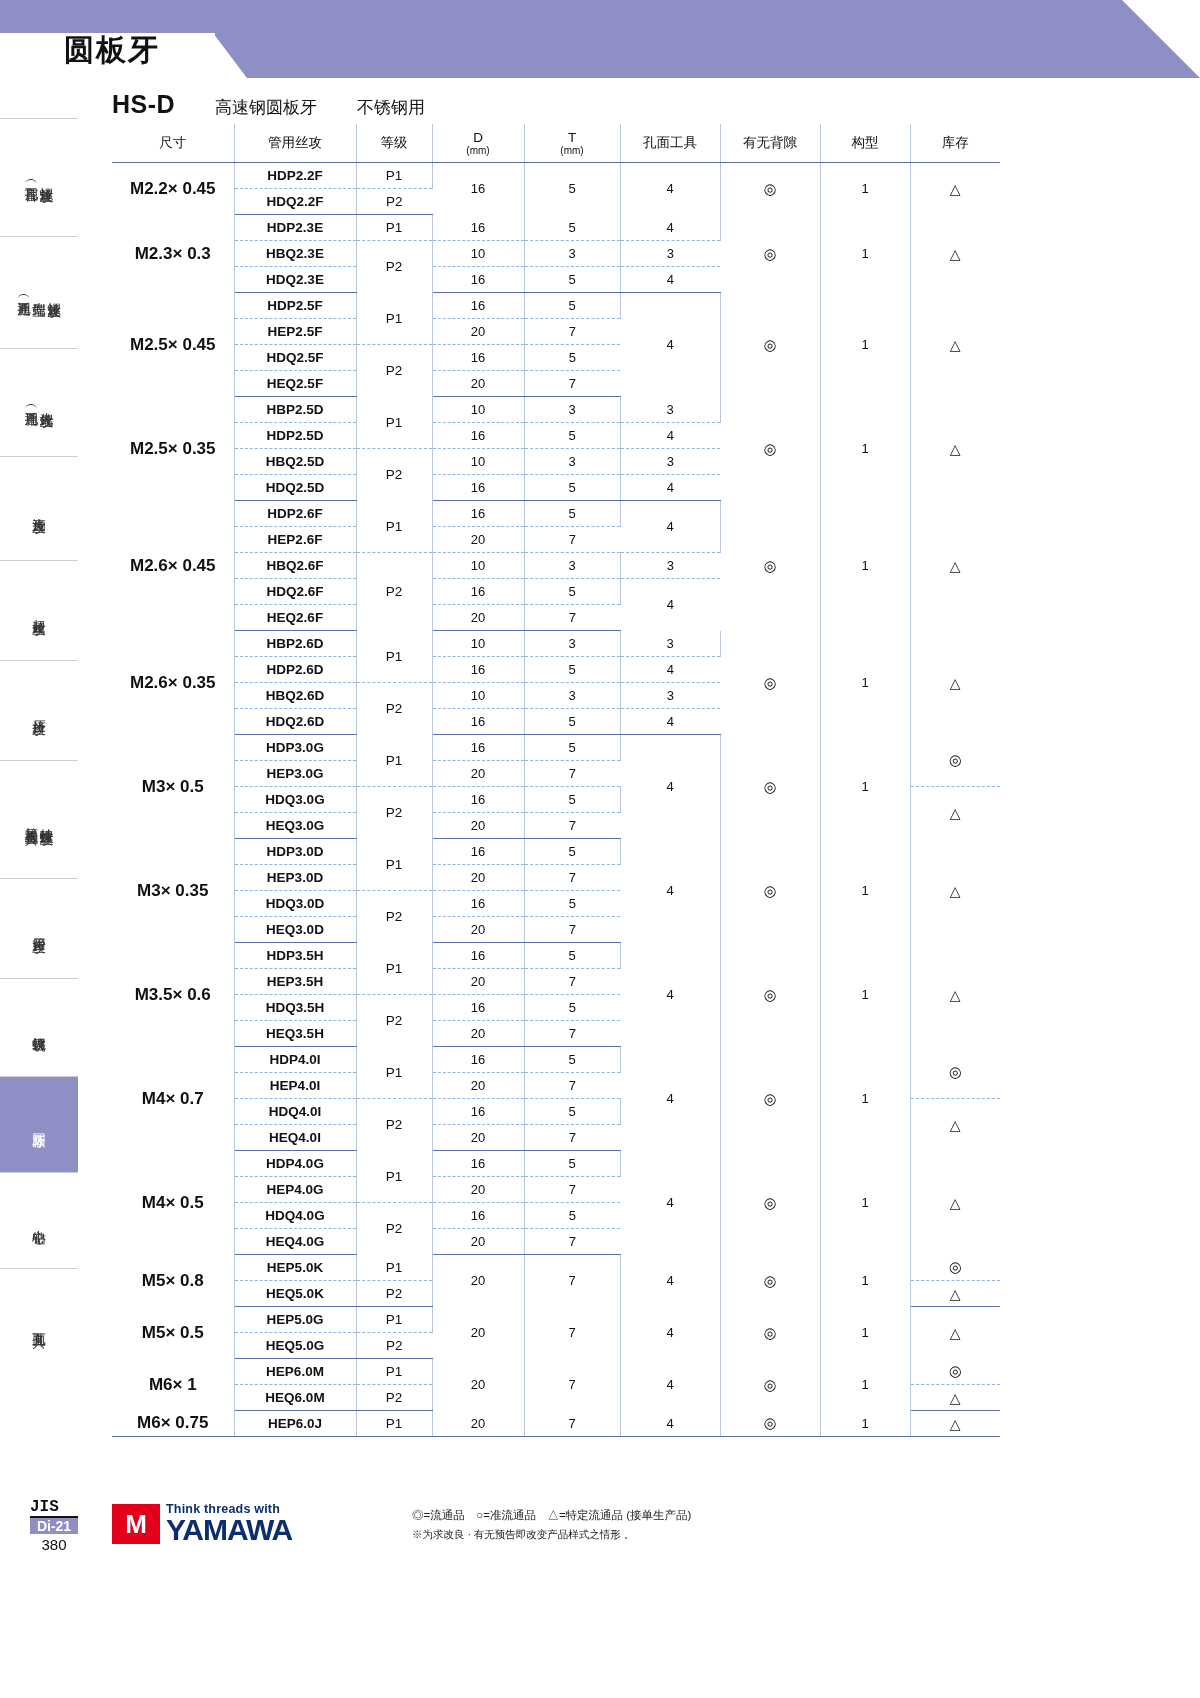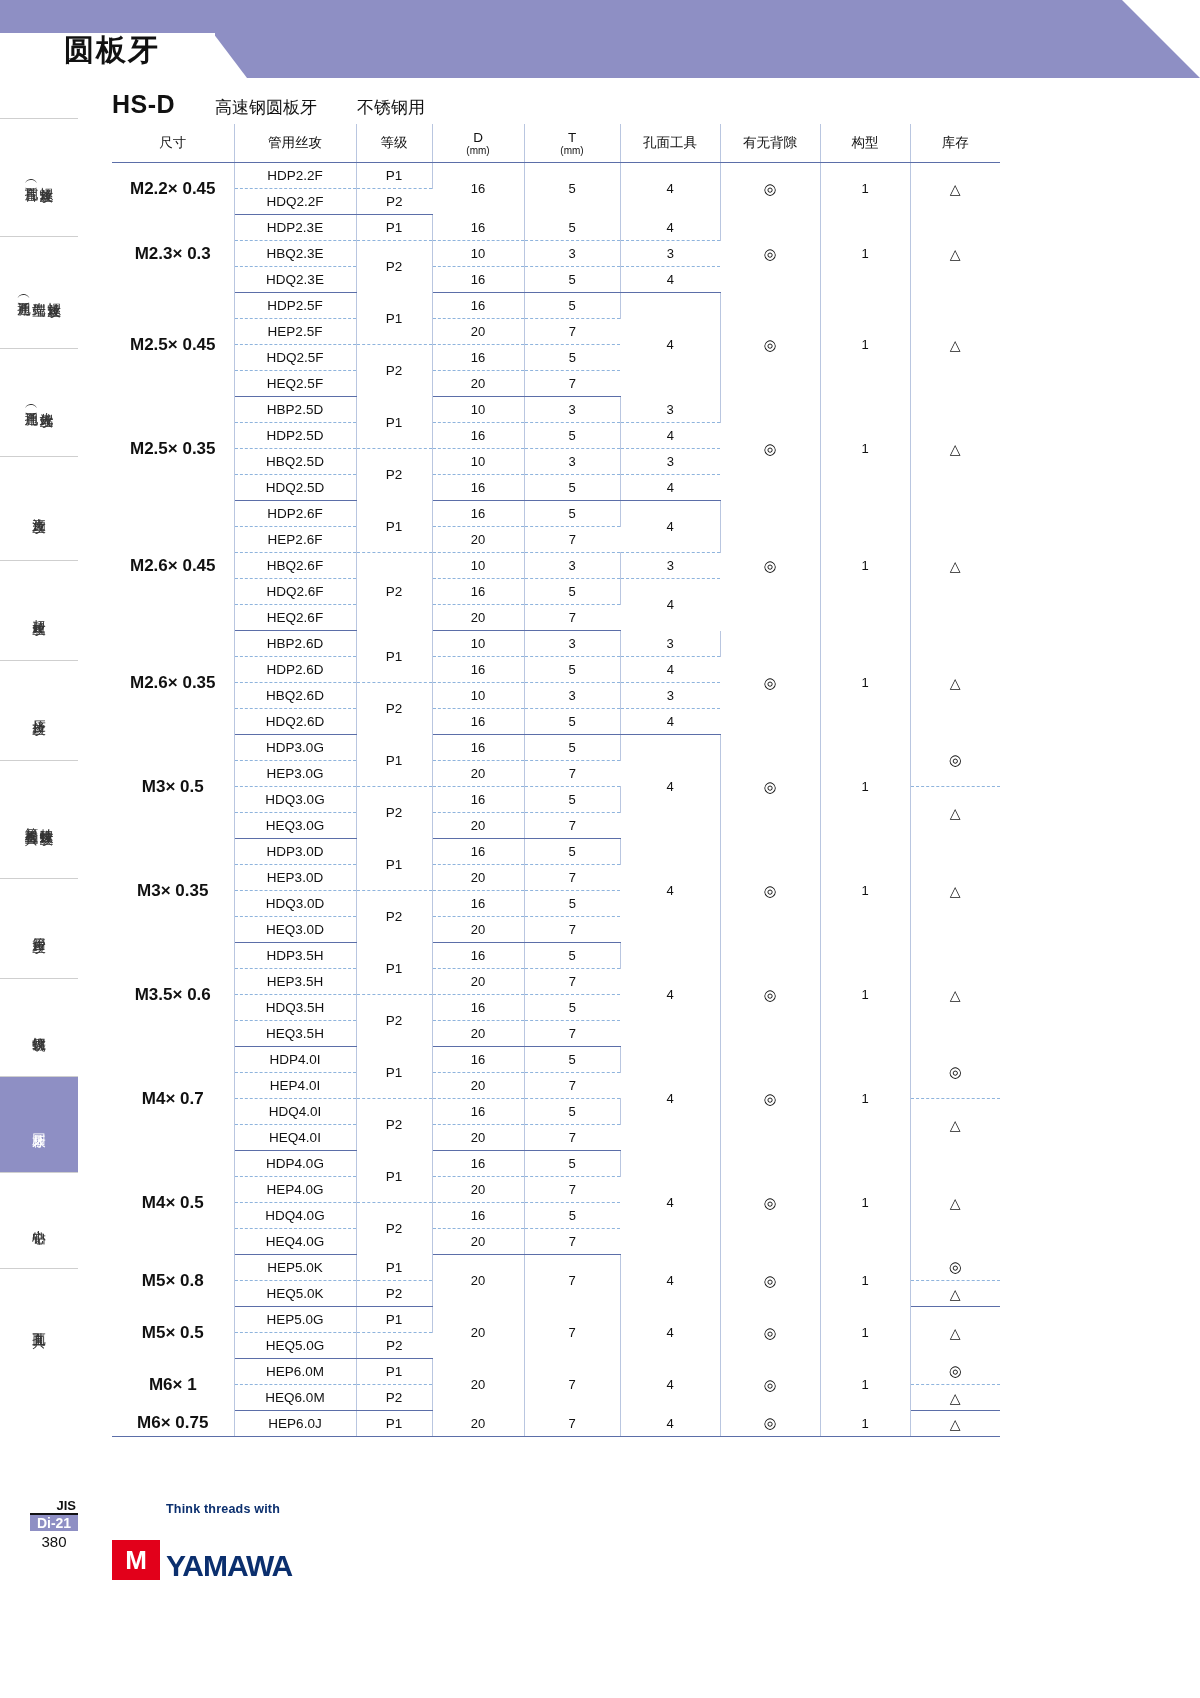--- a/index.html
+++ b/index.html
@@ -62,21 +62,21 @@
   }
   .side-tab.active .vtext{ color:#fff; }
 
   
   .jis-box{
     position:absolute; left:30px; top:1498px; width:48px; text-align:center;
   }
   .jis-line{
     border-top:2px solid #111; width:48px;
   }
-  .jis-txt{ font-size:13px; font-weight:bold; text-align:right; padding-right:2px;}
+  .jis-txt{ font-size:16px; font-weight:bold; text-align:left; padding-right:2px;font-family:Liberation Mono, monospace;}
   .di-txt{ font-size:14px; font-weight:bold; background:#8e8fc4; color:#fff; text-align:center; }
   .pg-txt{ font-size:15px; text-align:center; padding-top:2px;}
 
   
   .doc-head{
     position:absolute; left:112px; top:90px;
     display:flex; align-items:baseline; gap:40px;
   }
   .doc-head .code{ font-size:25px; font-weight:bold; letter-spacing:0.5px;}
   .doc-head .sub1{ font-size:17px; }
@@ -106,36 +106,36 @@
     vertical-align:middle;
     padding:0;
     height:26px;
   }
   table.spec td:last-child{ border-right:none; }
   table.spec tr.grp-end > td{
     border-bottom:1.4px solid #5b6ea8;
   }
   .dashed{ border-bottom:1px dashed #8fb4dd; }
   .size-cell{ font-size:17px; font-weight:bold; }
-  .pn{ font-size:13.5px; text-align:center; }
+  .pn{ font-size:13.5px; text-align:center;font-weight:bold; }
   .grade{ font-size:13.5px; }
   .circ{ font-size:15px; }
   .tri{ font-size:14px; }
 
   
   .footer{
     position:absolute; left:112px; top:1500px; width:900px; height:60px;
   }
   .logo-wrap{ position:absolute; left:0; top:2px; display:flex; align-items:flex-end; gap:6px;}
   .logo-mark{
     width:48px;height:40px;background:#e2001a;position:relative;
     display:flex;align-items:center;justify-content:center;
   }
   .logo-mark span{ color:#fff; font-size:26px; font-weight:bold; line-height:1;}
-  .logo-text{ display:flex; flex-direction:column;gap:36px; }
+  .logo-text{ display:flex; flex-direction:column; }
   .logo-tag{ font-size:12.5px; font-weight:bold; color:#0b2f6e; letter-spacing:0.2px; }
   .logo-name{ font-size:30px; font-weight:bold; color:#0b2f6e; letter-spacing:-1px; line-height:0.92;}
   .foot-notes{ position:absolute; left:300px; top:6px; font-size:11.5px; color:#222; line-height:1.7;}
   .foot-notes div:last-child{ font-size:10.5px; }
 </style>
 </head>
 <body>
 
 <div class="top-banner">
   <div class="banner-white-block"></div>
@@ -593,13 +593,17 @@
 <div class="footer">
   <div class="logo-wrap">
     <div class="logo-mark">
         <span>M</span>
       </div>
     <div class="logo-text">
       <div class="logo-tag">Think threads with</div>
       <div class="logo-name">YAMAWA</div>
     </div>
   </div>
+  <div class="foot-notes">
+    <div>◎=流通品　○=准流通品　△=特定流通品 (接单生产品)</div>
+    <div>※为求改良 · 有无预告即改变产品样式之情形 。</div>
+  </div>
 </div>
 
 </body></html>

